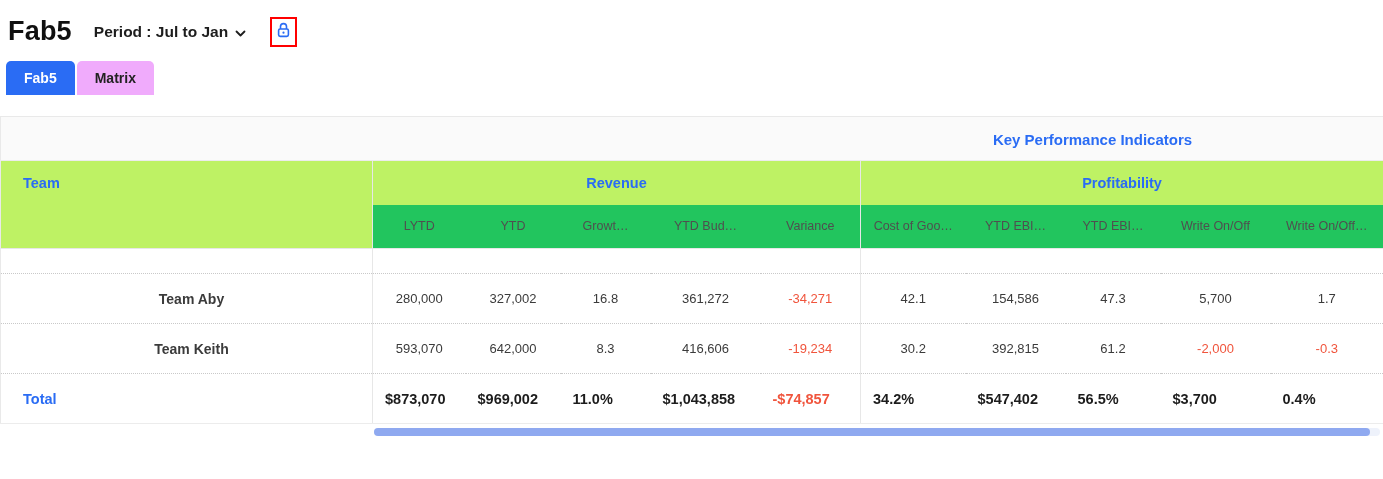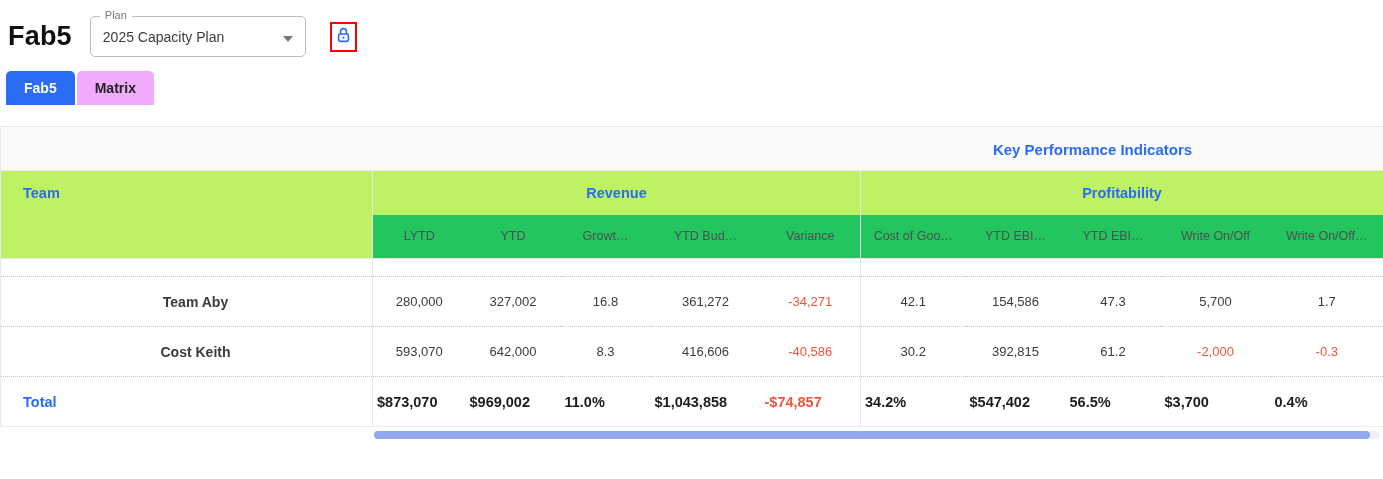--- a/index.html
+++ b/index.html
@@ -33,21 +33,21 @@
   .tab { padding:9px 18px; font-size:14px; font-weight:600; border-radius:5px 5px 0 0; cursor:pointer; background:#f0abfc; color:#222; }
   .tab.active { background:#2a6cf4; color:#fff; }
 
   
   table.kpi-table { width:1383px; margin-top:21px; border-collapse:collapse; table-layout:fixed; border:1px solid #e9e9e9; }
   col.c-team { width:372px; }
   col.c1 { width:93px; }  col.c2 { width:95px; }  col.c3 { width:90px; }
   col.c4 { width:110px; } col.c5 { width:100px; } col.c6 { width:105px; }
   col.c7 { width:100px; } col.c8 { width:95px; }  col.c9 { width:110px; } col.c10 { width:113px; }
 
-  th, td { padding:4px; }
+  th, td { padding:12px; }
   .kpi-row th { height:44px; background:#fafafa; border-bottom:1px solid #ececec; position:relative; }
   .kpi-text {
     position:absolute; left:830px; width:523px; top:50%; transform:translateY(-50%);
     text-align:center; color:#2a6cf4; font-weight:700; font-size:15px;
   }
   .group-row th { height:44px; background:#bef264; }
   .team-header {
     text-align:left; padding:14px 0 0 22px; vertical-align:top;
     color:#2a6cf4; font-weight:700; font-size:14.5px; background:#fafafa;
     border-bottom:1px solid #e7e7e7;
@@ -69,30 +69,29 @@
   
   .hscroll-track { margin:4px 3px 0 374px; height:8px; border-radius:4px; background:#eef2fb; }
   .hscroll-thumb { width:99%; height:8px; border-radius:4px; background:#8fa9f0; }
 </style>
 </head>
 <body>
 
 <div class="topbar">
   <div class="app-title">Fab5</div>
 
-  <div class="plan-select">
-    <span class="plan-floating-label">Plan</span>
-    <span class="plan-value">2025 Capacity Plan</span>
+
+  <div class="period">
+    <span>Period : Jul to Jan</span>
     <span>
-      <svg width="10" height="6" viewBox="0 0 10 6">
-          <path d="M0 0 L10 0 L5 6 Z" fill="#777"></path>
+      <svg width="11" height="7" viewBox="0 0 11 7">
+          <polyline points="1.5,1.5 5.5,5.5 9.5,1.5" fill="none" stroke="#1d1d1d" stroke-width="1.8" stroke-linecap="round" stroke-linejoin="round"></polyline>
         </svg>
     </span>
   </div>
-
 
   <div class="lock-wrap">
     <span>
       <svg width="15" height="16" viewBox="0 0 15 16">
         <path d="M4.5 7 V4.6 a3 3 0 0 1 6 0 V7" fill="none" stroke="#2a6cf4" stroke-width="1.6"></path>
         <rect x="2.6" y="7" width="9.8" height="7.4" rx="1.6" fill="none" stroke="#2a6cf4" stroke-width="1.6"></rect>
         <circle cx="7.5" cy="10.7" r="1.1" fill="#2a6cf4"></circle>
       </svg>
     </span>
   </div>
@@ -156,26 +155,26 @@
       <td>361,272</td>
       <td class="neg">-34,271</td>
       <td class="gstart">42.1</td>
       <td>154,586</td>
       <td>47.3</td>
       <td>5,700</td>
       <td>1.7</td>
     </tr>
 
     <tr class="data-row">
-      <td class="team-name">Cost Keith</td>
+      <td class="team-name">Team Keith</td>
       <td class="gstart">593,070</td>
       <td>642,000</td>
       <td>8.3</td>
       <td>416,606</td>
-      <td class="neg">-40,586</td>
+      <td class="neg">-19,234</td>
       <td class="gstart">30.2</td>
       <td>392,815</td>
       <td>61.2</td>
       <td class="neg">-2,000</td>
       <td class="neg">-0.3</td>
     </tr>
 
     <tr class="total-row">
       <td class="total-label">Total</td>
       <td class="gstart">$873,070</td>

